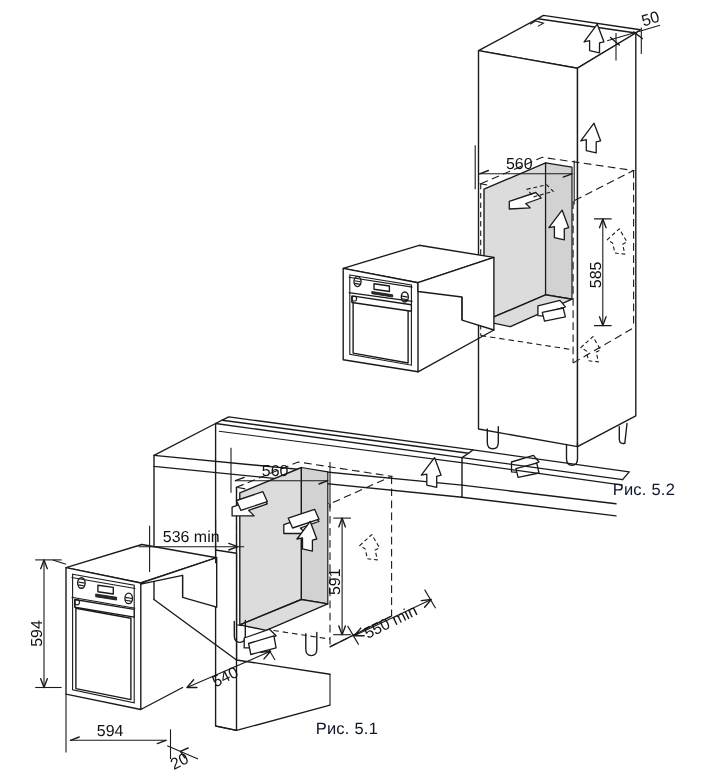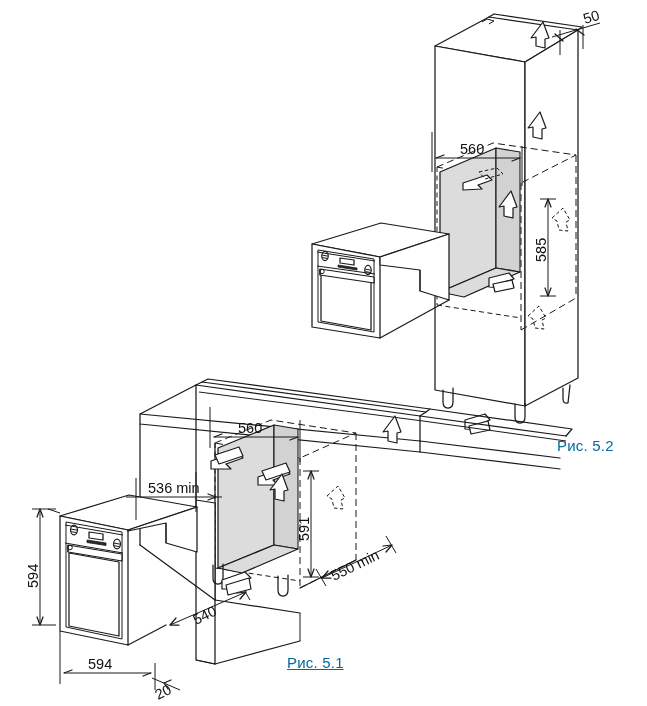--- a/index.html
+++ b/index.html
@@ -1,21 +1,21 @@
 <!DOCTYPE html>
 <html><head>
 <meta charset="utf-8">
 <style>
   html,body{margin:0;padding:0;background:#ffffff;}
   body{width:647px;height:706px;position:relative;overflow:hidden;
        font-family:"Liberation Sans","DejaVu Sans",sans-serif;color:#1a1a1a;}
   #sheet{position:absolute;inset:0;width:647px;height:706px;}
-  .cap{position:absolute;font-size:15px;letter-spacing:.2px;color:#0369a1;white-space:nowrap;}
+  .cap{position:absolute;font-size:15px;letter-spacing:.2px;color:#0f172a;white-space:nowrap;}
   #cap52{left:557px;top:437px;}
-  #cap51{left:287px;top:654px;text-decoration:underline;}
+  #cap51{left:287px;top:654px;}
   svg{position:absolute;left:0;top:0;}
   .ln{stroke:#1a1a1a;fill:none;stroke-width:1.25;stroke-linejoin:round;stroke-linecap:round;}
   .ln-t{stroke:#1a1a1a;fill:none;stroke-width:1;}
   .dsh{stroke:#1a1a1a;fill:none;stroke-width:1;stroke-dasharray:7 4;}
   .dsh2{stroke:#1a1a1a;fill:none;stroke-width:1;stroke-dasharray:5 3.5;}
   .dim{stroke:#1a1a1a;fill:none;stroke-width:1;}
   .fillw{fill:#ffffff;stroke:#1a1a1a;stroke-width:1.25;stroke-linejoin:round;}
   .fillg{fill:#dcdcdc;stroke:#1a1a1a;stroke-width:1.25;stroke-linejoin:round;}
   .fillg2{fill:#d2d2d2;stroke:#1a1a1a;stroke-width:1.1;stroke-linejoin:round;}
   .arw{fill:#ffffff;stroke:#1a1a1a;stroke-width:1.2;stroke-linejoin:round;}

